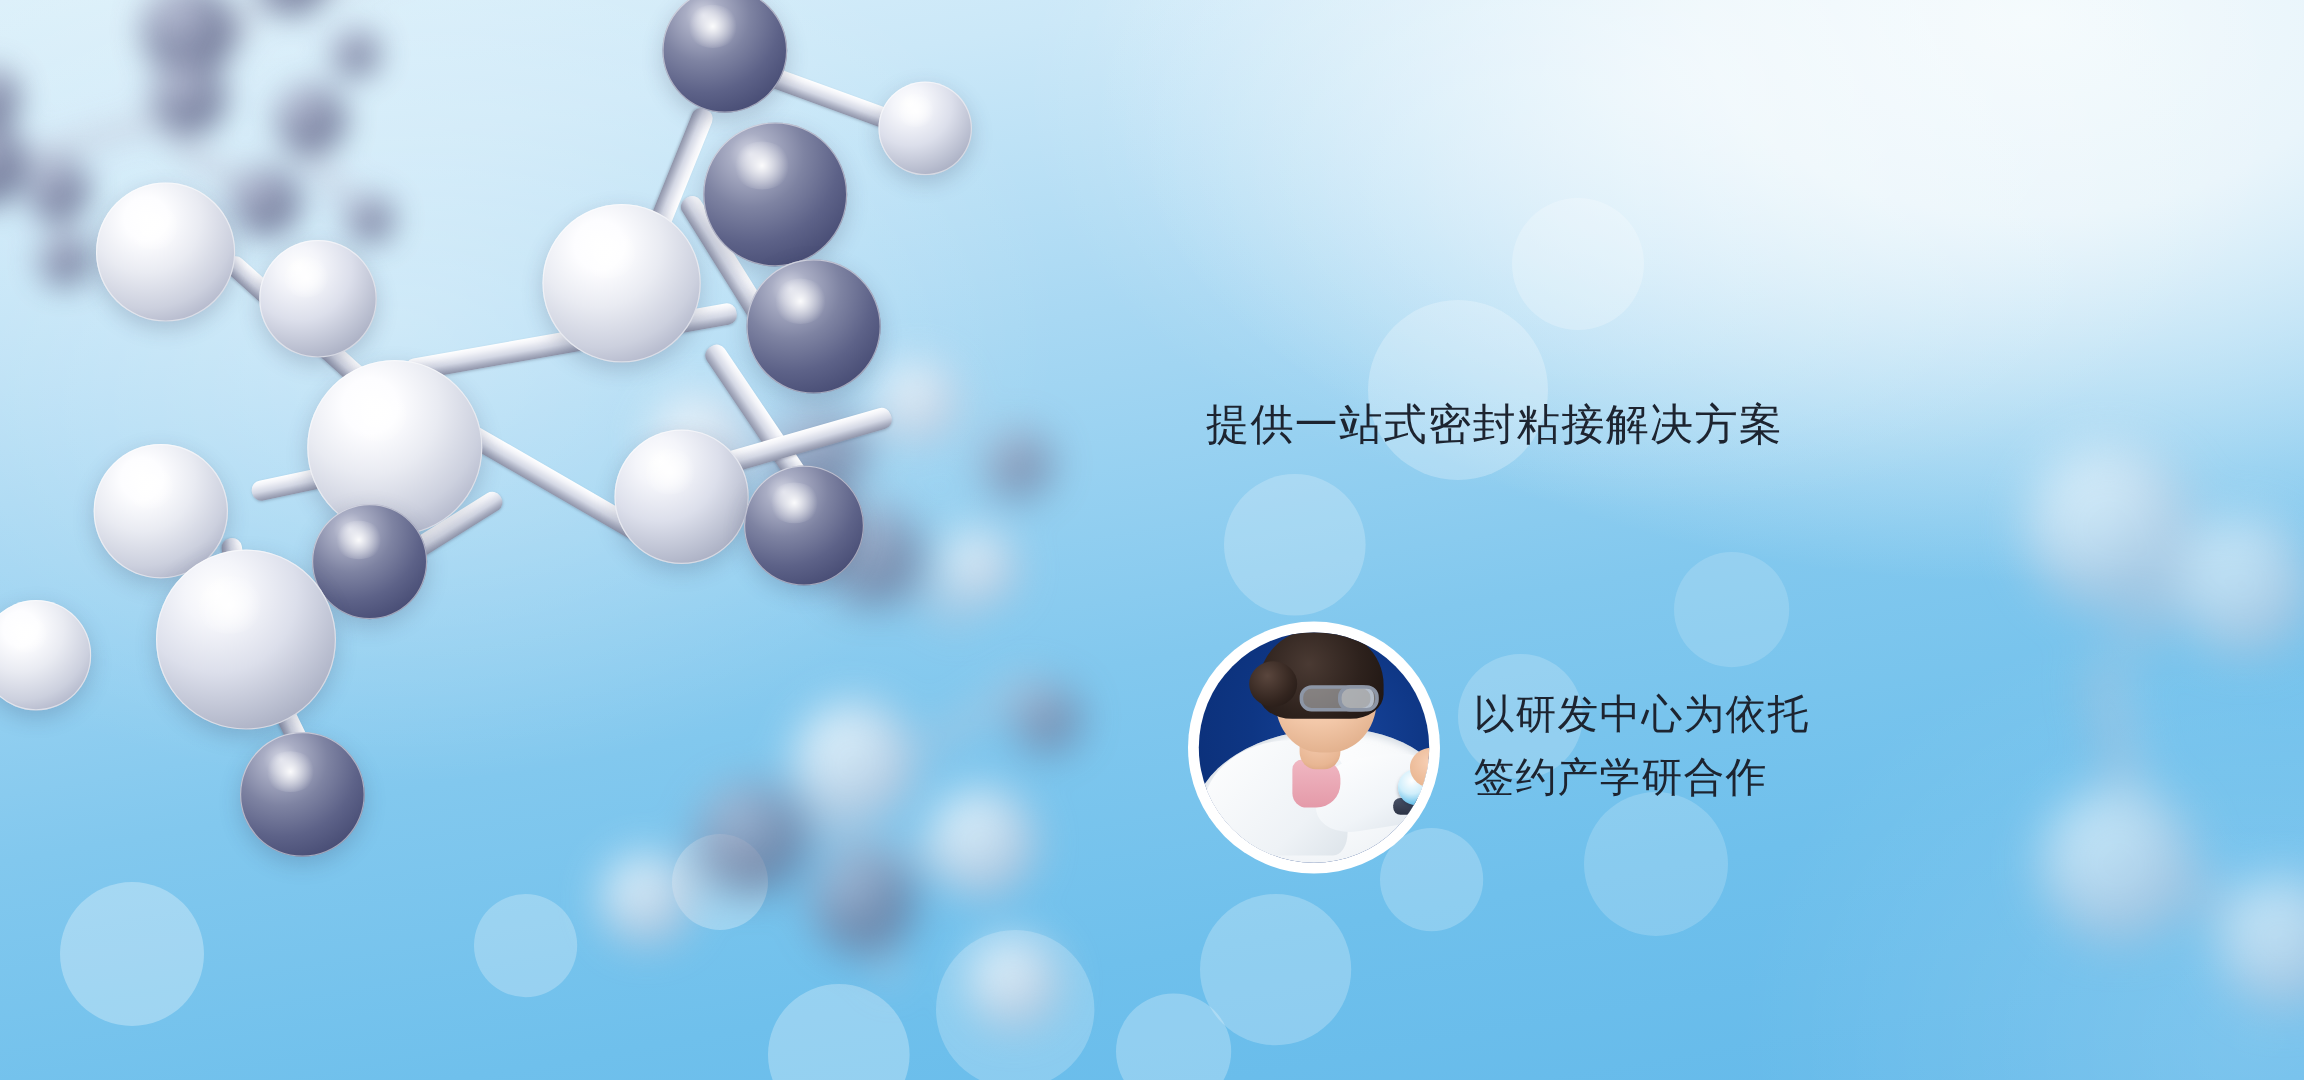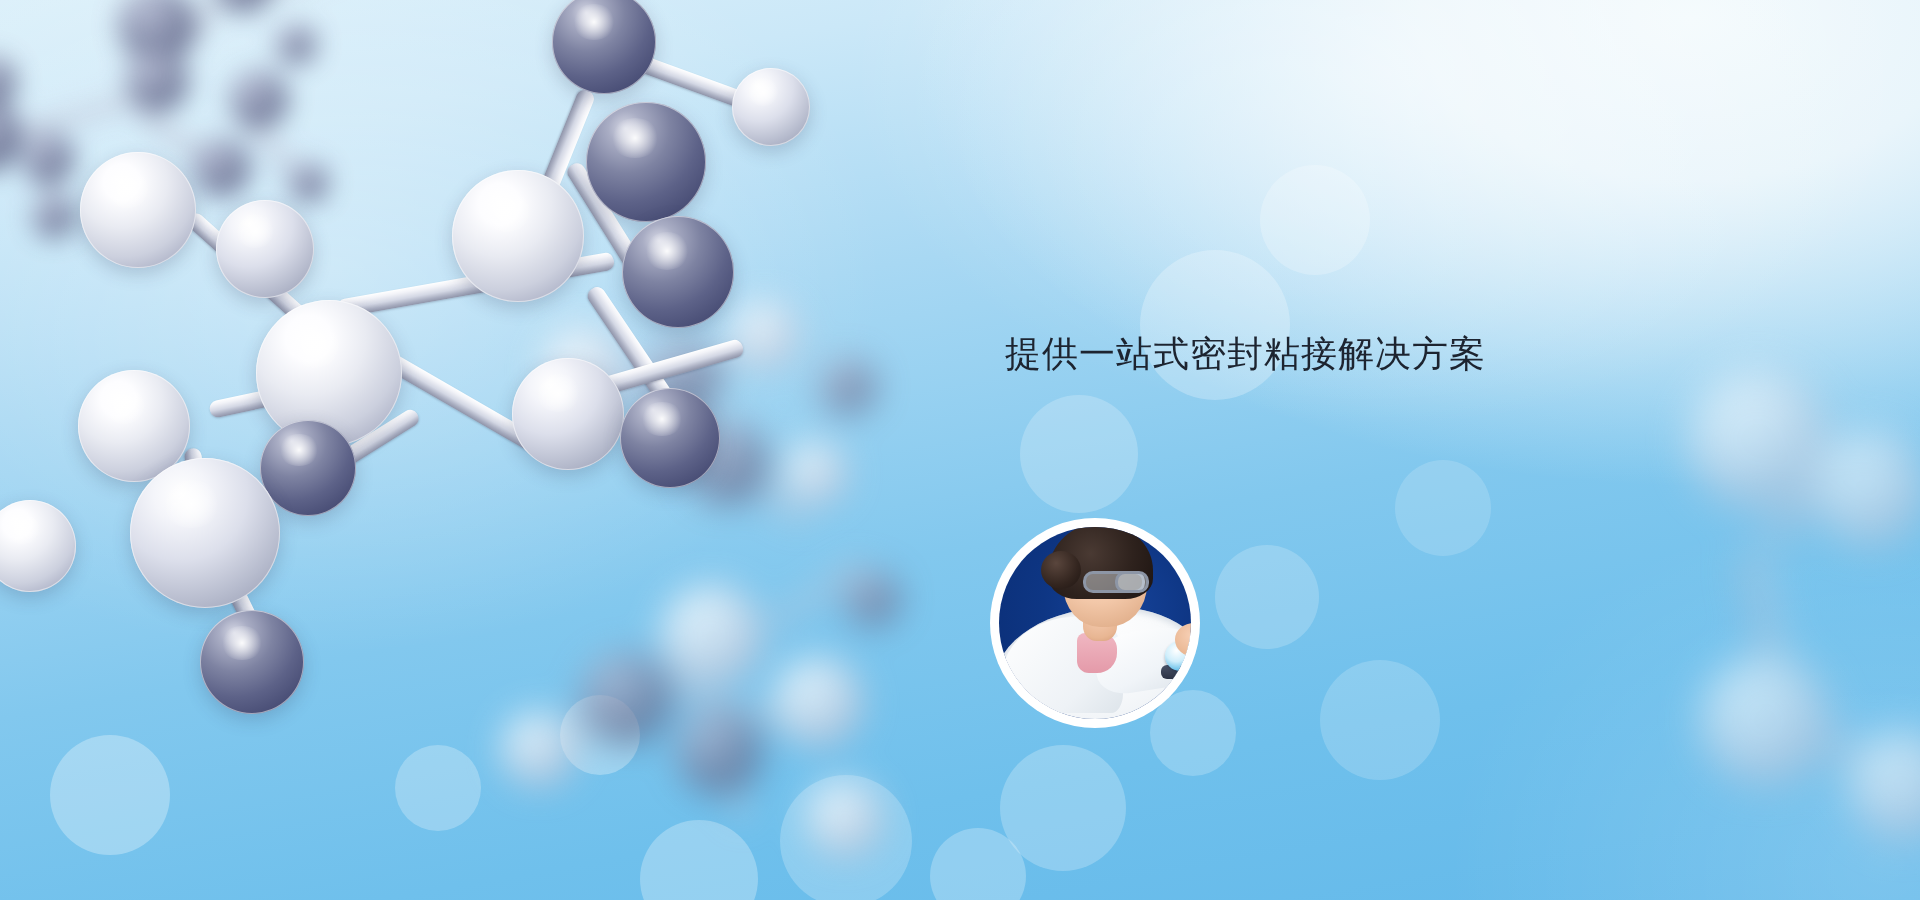--- a/index.html
+++ b/index.html
@@ -380,17 +380,19 @@
         <div class="fig fig-bun"></div>
         <div class="fig fig-glass"></div>
         <div class="fig fig-glass2"></div>
         <div class="fig fig-vialbase"></div>
         <div class="fig fig-vial"></div>
         <div class="fig fig-hand"></div>
       </div>
     </div>
 
     <div id="lines">
+      <div>以研发中心为依托</div>
+      <div>签约产学研合作</div>
     </div>
 
   </div>
 
 </div>
 
 </body></html>

